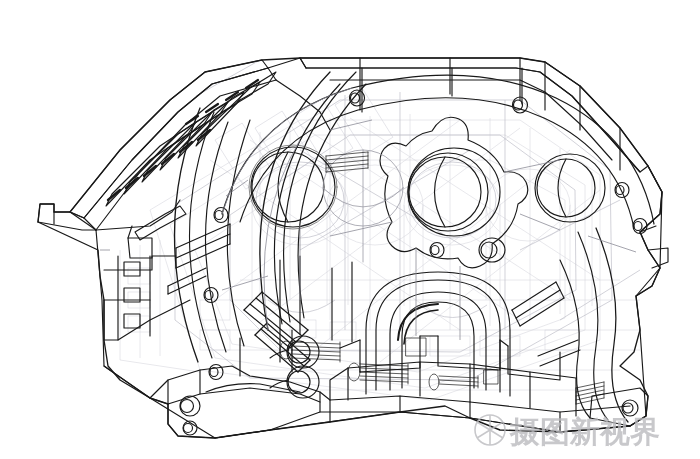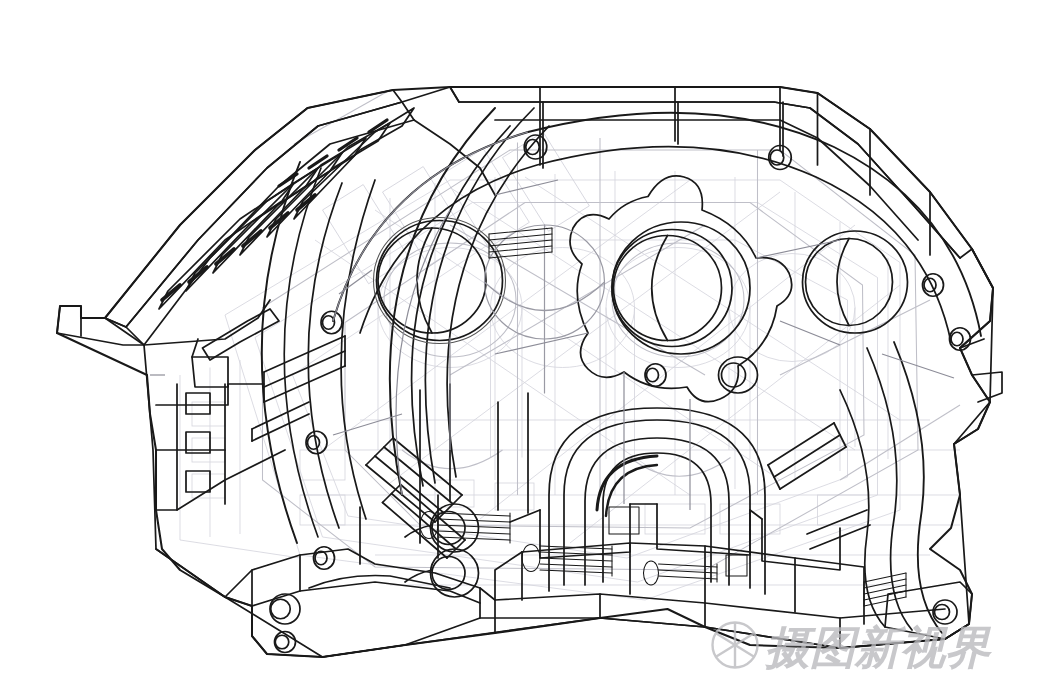--- a/index.html
+++ b/index.html
@@ -10,21 +10,20 @@
   }
   body {
     font-family: "Liberation Sans", sans-serif;
   }
   #stage {
     position: relative;
     width: 700px;
     height: 459px;
     background: #ffffff;
     overflow: hidden;
-    font-style: italic;
   }
   #artwork {
     position: absolute;
     left: 0;
     top: 0;
     width: 700px;
     height: 459px;
     display: block;
   }
   #watermark {

